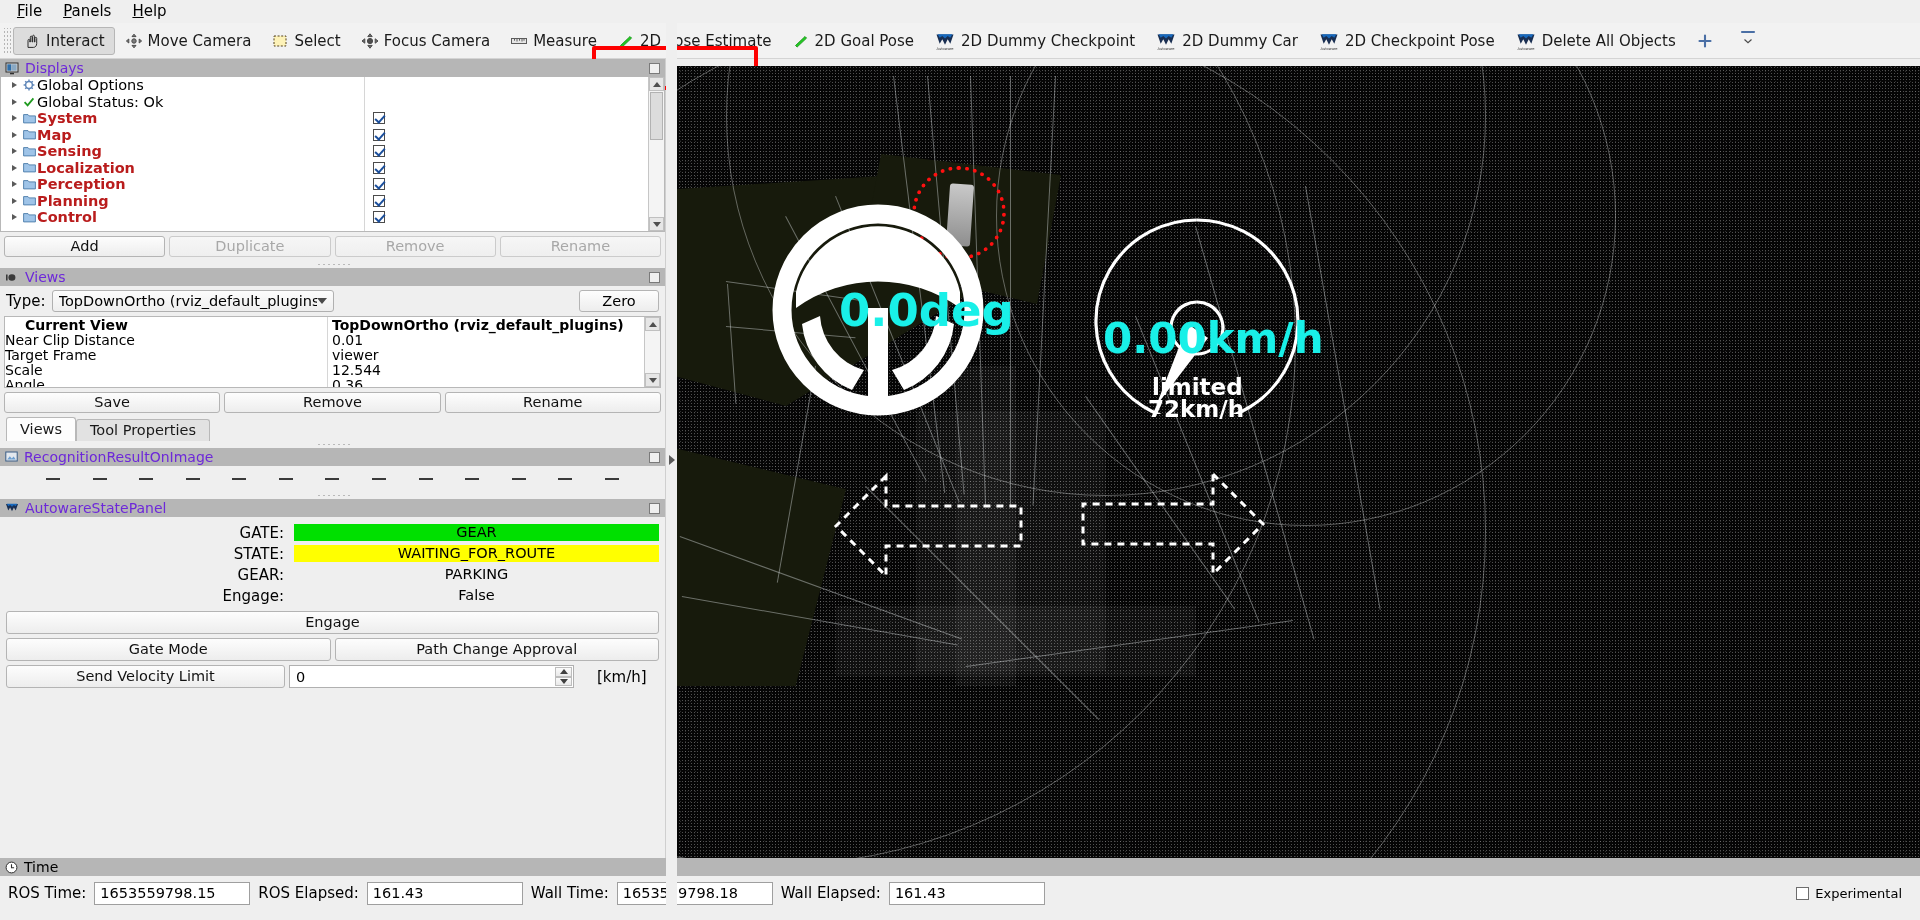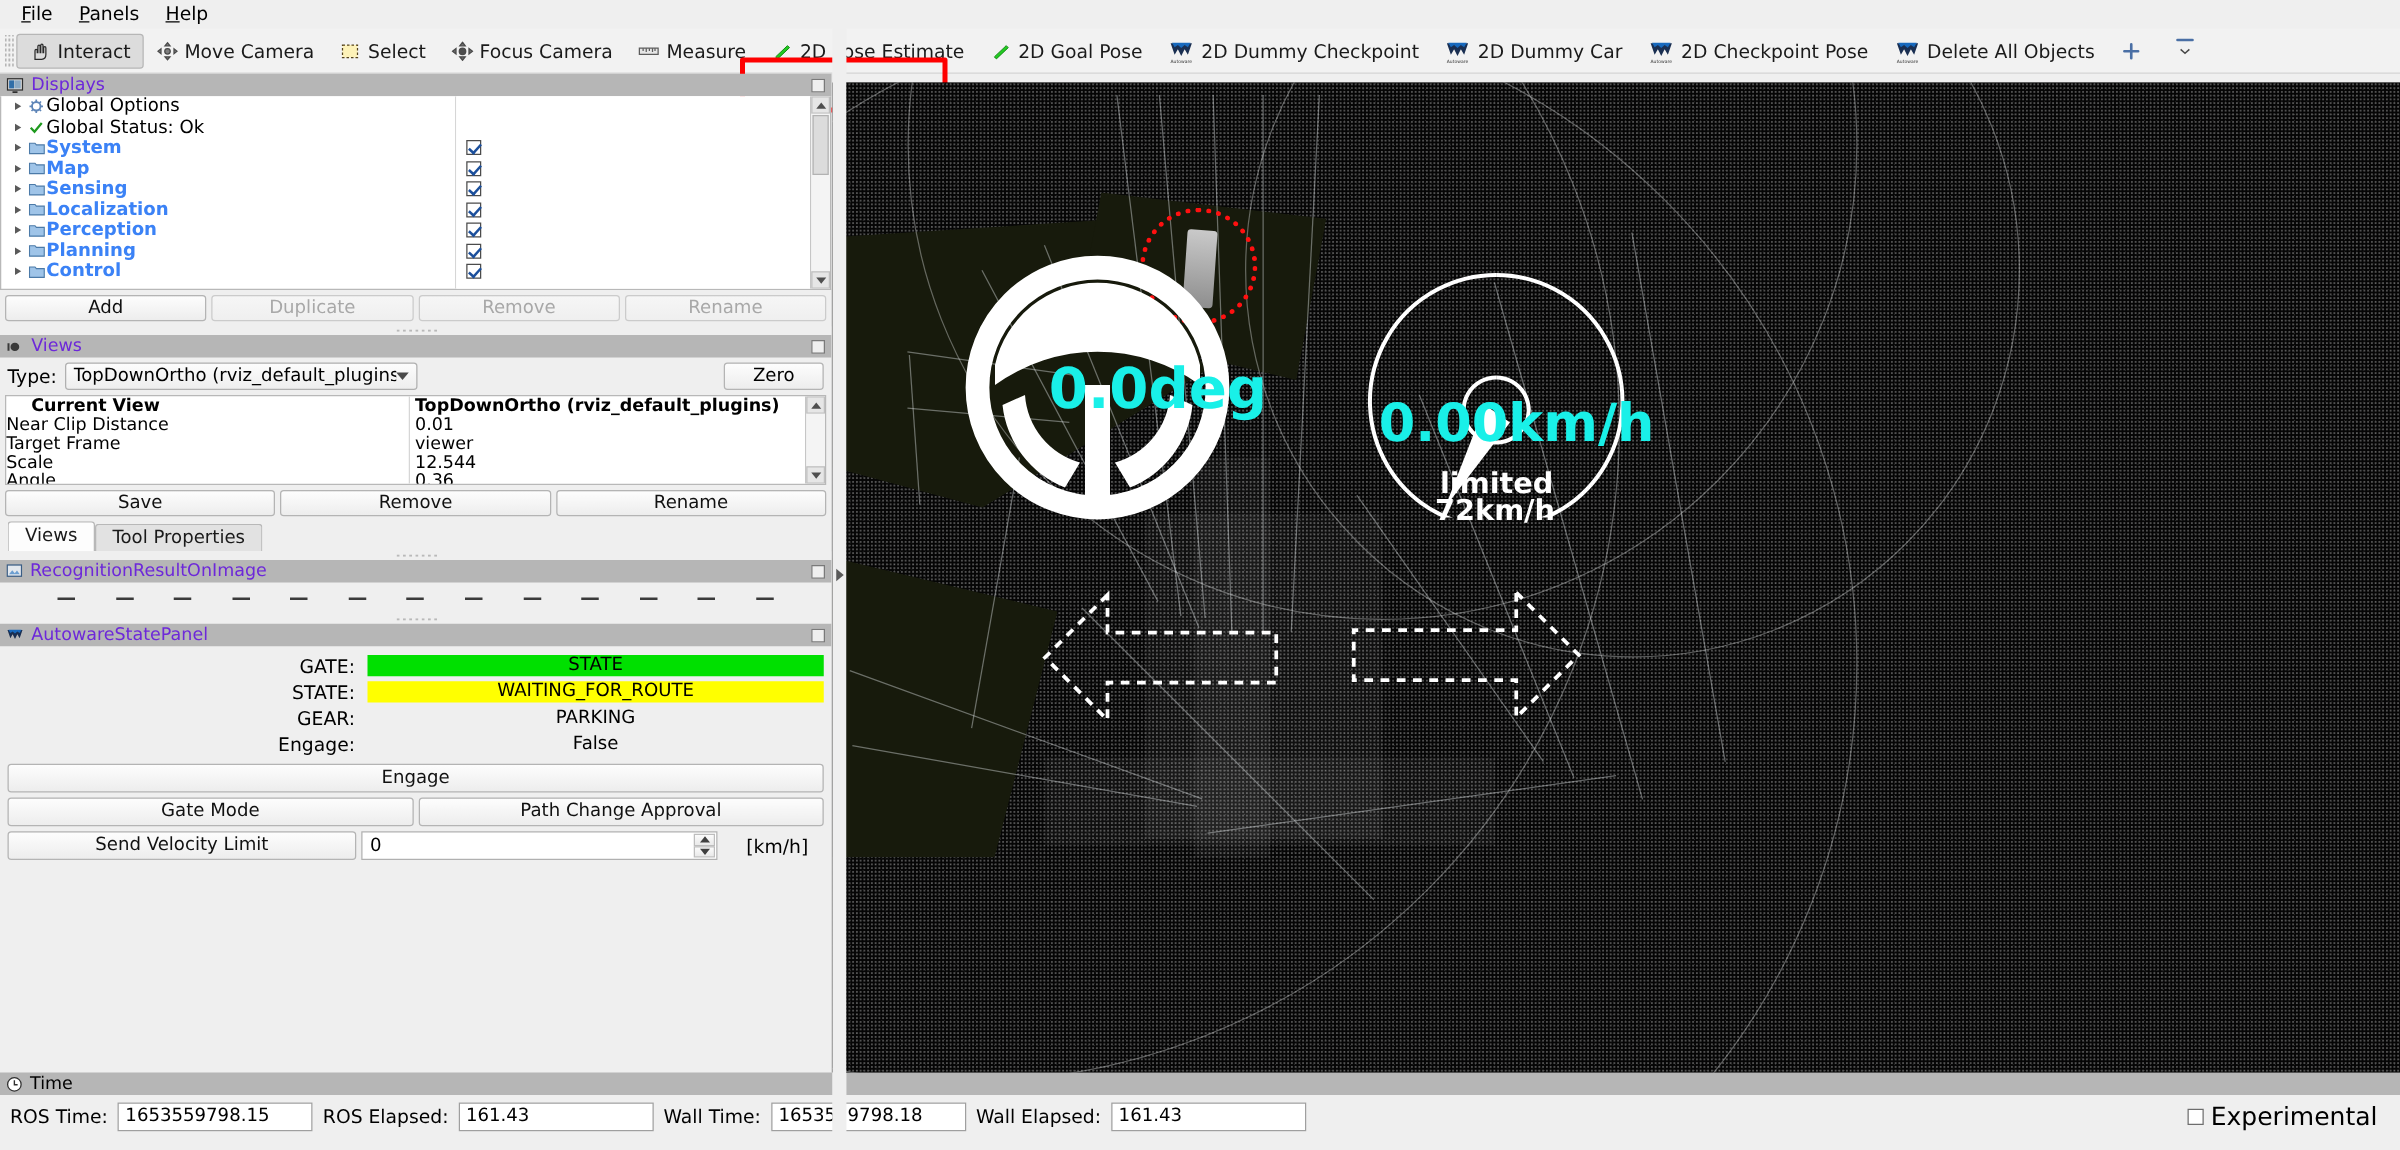--- a/index.html
+++ b/index.html
@@ -56,21 +56,21 @@
 
   
   .tree-wrap { position:relative; height:155px; background:#fff; border:1px solid #b8b8b8; border-top:none;
                display:flex; overflow:hidden;}
   .tree-col { flex:1; position:relative; }
   .tree-row { height:16.5px; display:flex; align-items:center; font-size:14.5px; padding-left:6px; }
   .arrow { width:14px; flex:none; display:flex; align-items:center; justify-content:center;}
   .arrow i { width:0;height:0;border-left:5px solid #5a5a5a;border-top:3.5px solid transparent;border-bottom:3.5px solid transparent; display:block;}
   .tree-row .ti { width:16px; flex:none; display:flex; align-items:center; justify-content:center;}
   .tree-row .tl { white-space:nowrap; }
-  .tree-row .tl.folder { color:#3b82f6; font-weight:bold; }
+  .tree-row .tl.folder { color:#b91c1c; font-weight:bold; }
   .tree-divider { width:1px; background:#d6d6d6; }
   .tree-right { width:283px; flex:none; background:#fff; }
   .chkrow { height:16.5px; display:flex; align-items:center; padding-left:8px;}
   .chk { width:12px; height:12px; border:1px solid #4b4b4b; background:#fff; position:relative;}
   .chk.on::after { content:""; position:absolute; left:3px; top:0px; width:4px; height:8px;
      border:solid #1b4f9c; border-width:0 2px 2px 0; transform:rotate(42deg);}
   .vscroll { width:16px; flex:none; background:#f0f0f0; border-left:1px solid #c6c6c6;
              display:flex; flex-direction:column; }
   .vscroll .sb-arr { height:14px; background:#e6e6e6; border:1px solid #c0c0c0;
                      display:flex;align-items:center;justify-content:center;}
@@ -182,21 +182,21 @@
 
   
   .timebar { flex:none; }
   .time-head { height:18px; background:#b6b6b6; display:flex; align-items:center; gap:6px; padding:0 5px; font-size:14px;}
   .time-body { height:34px; display:flex; align-items:center; gap:8px; padding:0 8px; background:#efefef;}
   .time-body .tlab { font-size:15px; white-space:nowrap;}
   .tfield { height:23px; border:1px solid #9f9f9f; background:#fff; font-size:14.5px;
             line-height:21px; padding:0 5px; white-space:nowrap; }
   .exp-wrap { margin-left:auto; display:flex; align-items:center; gap:6px; padding-right:10px;}
   .exp-box { width:13px; height:13px; border:1px solid #6d6d6d; background:#fff;}
-  .exp-lab { font-size:20px;}
+  .exp-lab { font-size:13px;}
   .bottom-strip { height:10px; background:#efefef; }
 </style>
 </head>
 <body>
 
 <div id="app">
 
   <div class="menubar">
     <div class="mi"><u>F</u><span>ile</span></div>
     <div class="mi"><u>P</u><span>anels</span></div>
@@ -630,21 +630,21 @@
               <path d="M1.8 1.8h10.4l-1.5 2.5-1.8-1.2-1.9 1.7-1.9-1.7-1.8 1.2z" fill="#1869bd"></path>
             </svg>
         </span>
         <span class="tt">AutowareStatePanel</span>
         <span class="pbox"></span>
       </div>
 
       <div class="aw-body" id="aw-rows">
           <div class="aw-row">
             <span class="aw-lab">GATE:</span>
-            <span class="aw-val green">STATE</span>
+            <span class="aw-val green">GEAR</span>
           </div>
           <div class="aw-row">
             <span class="aw-lab">STATE:</span>
             <span class="aw-val yellow">WAITING_FOR_ROUTE</span>
           </div>
           <div class="aw-row">
             <span class="aw-lab">GEAR:</span>
             <span class="aw-val plain">PARKING</span>
           </div>
           <div class="aw-row">

